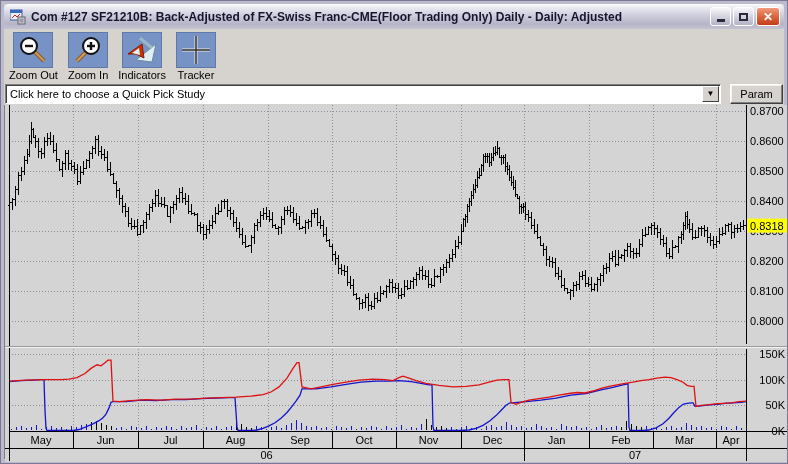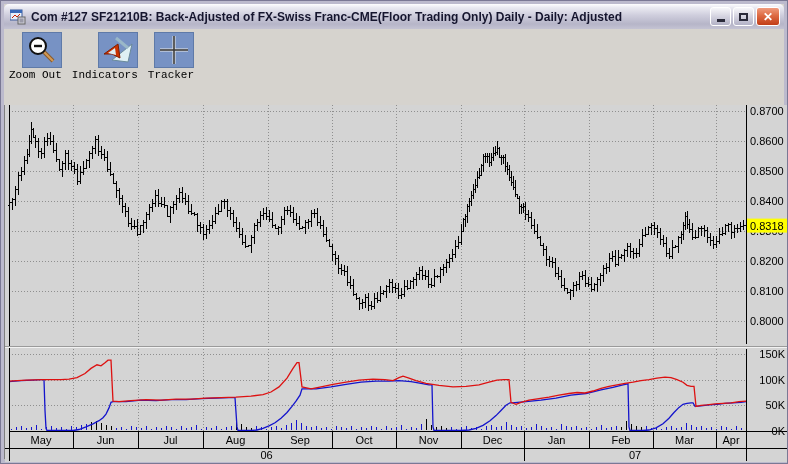--- a/index.html
+++ b/index.html
@@ -28,21 +28,21 @@
   }
   .wb .minbar{width:8px;height:3px;background:#2a2a3a;margin-top:8px;}
   .wb .maxbox{width:9px;height:8px;border:2px solid #2a2a3a;}
   .wb.close{
     width:24px;
     background:linear-gradient(180deg,#f09b7d 0%,#dd6a43 45%,#c23d17 100%);
     color:#fff;font-size:12px;font-weight:bold;line-height:1;
   }
   
   .toolbar{position:absolute;left:3px;top:28px;right:3px;height:53px;background:#d6d3ce;display:flex;align-items:flex-start;padding:2px 0 0 2px;}
-  .tbtn{display:flex;flex-direction:column;align-items:flex-end;margin-right:4px;padding:1px 3px;cursor:default;font-family:Liberation Mono, monospace;}
+  .tbtn{display:flex;flex-direction:column;align-items:center;margin-right:4px;padding:1px 3px;cursor:default;}
   .tile{width:40px;height:36px;background:#7792c4;border:1px solid #5f7aa8;display:flex;align-items:center;justify-content:center;}
   .tlabel{font-size:11px;color:#000;margin-top:1px;white-space:nowrap;}
   
   .quickrow{position:absolute;left:3px;top:81px;right:3px;height:23px;background:#d6d3ce;display:flex;align-items:center;padding:1px;}
   .combo{
     flex:0 0 auto;width:716px;height:20px;background:#fff;
     border:1px solid;border-color:#808080 #fff #fff #808080;
     box-shadow:inset 1px 1px 0 #404040;
     display:flex;align-items:center;
   }
@@ -99,20 +99,32 @@
           <line x1="16" y1="16" x2="26" y2="26" stroke="#8a5a2a" stroke-width="4"></line>
           <line x1="16" y1="16" x2="26" y2="26" stroke="#d39a55" stroke-width="2"></line>
           <circle cx="11" cy="11" r="8" fill="#fff" stroke="#111" stroke-width="2"></circle>
           <line x1="7" y1="11" x2="15" y2="11" stroke="#111" stroke-width="2.4"></line>
         </svg>
       </span>
       <span class="tlabel">Zoom Out</span>
     </div>
     <div class="tbtn">
       <span class="tile">
+        <svg width="30" height="30" viewBox="0 0 30 30">
+          <line x1="4" y1="26" x2="14" y2="16" stroke="#8a5a2a" stroke-width="4"></line>
+          <line x1="4" y1="26" x2="14" y2="16" stroke="#d39a55" stroke-width="2"></line>
+          <circle cx="18" cy="11" r="8" fill="#fff" stroke="#111" stroke-width="2"></circle>
+          <line x1="14" y1="11" x2="22" y2="11" stroke="#111" stroke-width="2.4"></line>
+          <line x1="18" y1="7" x2="18" y2="15" stroke="#111" stroke-width="2.4"></line>
+        </svg>
+      </span>
+      <span class="tlabel">Zoom In</span>
+    </div>
+    <div class="tbtn">
+      <span class="tile">
         <svg width="32" height="32" viewBox="0 0 32 32">
           <polygon points="10,26 30,10 26,28" fill="#dff0f4" stroke="#6a8a9a"></polygon>
           <polygon points="2,20 16,10 18,24 10,20" fill="#cc3300" stroke="#801d00"></polygon>
           <polygon points="6,19 13,14 14,21" fill="#dff0f4"></polygon>
           <line x1="14" y1="4" x2="26" y2="14" stroke="#9ab8c8" stroke-width="3"></line>
         </svg>
       </span>
       <span class="tlabel">Indicators</span>
     </div>
     <div class="tbtn">
@@ -121,20 +133,27 @@
           <line x1="16" y1="2" x2="16" y2="30" stroke="#e8e8e8" stroke-width="3"></line>
           <line x1="2" y1="16" x2="30" y2="16" stroke="#e8e8e8" stroke-width="3"></line>
           <line x1="16" y1="2" x2="16" y2="30" stroke="#3a3a3a" stroke-width="1.6"></line>
           <line x1="2" y1="16" x2="30" y2="16" stroke="#3a3a3a" stroke-width="1.6"></line>
         </svg>
       </span>
       <span class="tlabel">Tracker</span>
     </div>
   </div>
 
+  <div class="quickrow">
+    <div class="combo">
+      <span class="combo-text">Click here to choose a Quick Pick Study</span>
+      <span class="combo-arrow">▼</span>
+    </div>
+    <button class="param">Param</button>
+  </div>
 
   <div class="chartpanel"></div>
   <svg id="chartsvg" width="788" height="464" viewBox="0 0 788 464" style="position:absolute;left:0;top:0;pointer-events:none;">
       <rect x="4" y="104" width="782" height="357" fill="#d4d4d4"></rect>
       <rect x="8" y="104" width="737" height="239" fill="#d4d4d4" pointer-events="all"></rect>
       <rect x="8" y="348" width="737" height="82" fill="#d4d4d4" pointer-events="all"></rect>
       <path d="M8 110.5L745 110.5M8 140.5L745 140.5M8 170.5L745 170.5M8 200.5L745 200.5M8 230.5L745 230.5M8 260.5L745 260.5M8 290.5L745 290.5M8 320.5L745 320.5M8 404.5L745 404.5M8 379.5L745 379.5M8 353.5L745 353.5M72.5 104L72.5 343M72.5 348L72.5 430M137.5 104L137.5 343M137.5 348L137.5 430M202.5 104L202.5 343M202.5 348L202.5 430M267.5 104L267.5 343M267.5 348L267.5 430M331.5 104L331.5 343M331.5 348L331.5 430M395.5 104L395.5 343M395.5 348L395.5 430M460.5 104L460.5 343M460.5 348L460.5 430M523.5 104L523.5 343M523.5 348L523.5 430M588.5 104L588.5 343M588.5 348L588.5 430M652.5 104L652.5 343M652.5 348L652.5 430M715.5 104L715.5 343M715.5 348L715.5 430" stroke="#8f8f8f" stroke-width="1" stroke-dasharray="1,2" fill="none" shape-rendering="crispEdges"></path>
       <path d="M8.5 200.3L8.5 205.7M6.5 204.5L8.5 204.5M8.5 201.5L10.5 201.5M11.5 197.0L11.5 208.7M9.5 201.5L11.5 201.5M11.5 198.9L13.5 198.9M14.5 185.3L14.5 205.4M12.5 198.9L14.5 198.9M14.5 188.0L16.5 188.0M17.5 171.4L17.5 193.7M15.5 188.0L17.5 188.0M17.5 174.8L19.5 174.8M20.5 165.8L20.5 179.8M18.5 174.8L20.5 174.8M20.5 170.0L22.5 170.0M23.5 154.7L23.5 174.2M21.5 170.0L23.5 170.0M23.5 159.6L25.5 159.6M26.5 147.8L26.5 163.1M24.5 159.6L26.5 159.6M26.5 153.5L28.5 153.5M28.5 134.3L28.5 156.2M26.5 153.5L28.5 153.5M28.5 140.7L30.5 140.7M30.5 120.8L30.5 142.7M28.5 140.7L30.5 140.7M30.5 128.0L32.5 128.0M32.5 126.8L32.5 137.3M30.5 128.0L32.5 128.0M32.5 136.1L34.5 136.1M34.5 134.2L34.5 147.2M32.5 136.1L34.5 136.1M34.5 140.0L36.5 140.0M37.5 137.3L37.5 156.6M35.5 140.0L37.5 140.0M37.5 150.2L39.5 150.2M40.5 146.7L40.5 157.7M38.5 150.2L40.5 150.2M40.5 152.0L42.5 152.0M43.5 136.1L43.5 157.0M41.5 152.0L43.5 152.0M43.5 140.3L45.5 140.3M46.5 132.0L46.5 144.5M44.5 140.3L46.5 140.3M46.5 137.0L48.5 137.0M49.5 131.3L49.5 144.3M47.5 137.0L49.5 137.0M49.5 140.9L51.5 140.9M52.5 134.4L52.5 151.7M50.5 140.9L52.5 140.9M52.5 149.0L54.5 149.0M55.5 141.8L55.5 160.7M53.5 149.0L55.5 149.0M55.5 158.7L57.5 158.7M58.5 157.6L58.5 169.7M56.5 158.7L58.5 158.7M58.5 168.5L60.5 168.5M61.5 160.4L61.5 175.7M59.5 168.5L61.5 168.5M61.5 162.3L63.5 162.3M64.5 149.3L64.5 168.8M62.5 162.3L64.5 162.3M64.5 152.0L66.5 152.0M67.5 148.6L67.5 168.6M65.5 152.0L67.5 152.0M67.5 162.9L69.5 162.9M70.5 158.7L70.5 170.4M68.5 162.9L70.5 162.9M70.5 165.5L72.5 165.5M73.5 160.5L73.5 173.0M71.5 165.5L73.5 165.5M73.5 168.8L75.5 168.8M76.5 163.1L76.5 183.9M74.5 168.8L76.5 168.8M76.5 180.5L78.5 180.5M79.5 165.2L79.5 183.2M77.5 180.5L79.5 180.5M79.5 171.6L81.5 171.6M82.5 159.8L82.5 173.6M80.5 171.6L82.5 171.6M82.5 167.0L84.5 167.0M85.5 158.3L85.5 168.2M83.5 167.0L85.5 167.0M85.5 159.5L87.5 159.5M88.5 150.0L88.5 166.7M86.5 159.5L88.5 159.5M88.5 152.0L90.5 152.0M91.5 144.7L91.5 158.4M89.5 152.0L91.5 152.0M91.5 147.4L93.5 147.4M94.5 135.0L94.5 153.1M92.5 147.4L94.5 147.4M94.5 138.5L96.5 138.5M97.5 134.3L97.5 155.1M95.5 138.5L97.5 138.5M97.5 150.2L99.5 150.2M100.5 145.2L100.5 157.7M98.5 150.2L100.5 150.2M100.5 153.5L102.5 153.5M103.5 147.8L103.5 160.3M101.5 153.5L103.5 153.5M103.5 156.8L105.5 156.8M106.5 150.4L106.5 171.2M104.5 156.8L106.5 156.8M106.5 168.5L108.5 168.5M109.5 161.3L109.5 175.1M107.5 168.5L109.5 168.5M109.5 173.2L111.5 173.2M112.5 172.0L112.5 183.2M110.5 173.2L112.5 173.2M112.5 182.0L114.5 182.0M115.5 180.0L115.5 196.7M113.5 182.0L115.5 182.0M115.5 189.5L117.5 189.5M118.5 186.8L118.5 203.5M116.5 189.5L118.5 189.5M118.5 197.0L120.5 197.0M121.5 193.6L121.5 211.6M119.5 197.0L121.5 197.0M121.5 205.9L123.5 205.9M124.5 201.7L124.5 215.5M122.5 205.9L124.5 205.9M124.5 210.5L126.5 210.5M127.5 205.5L127.5 226.4M125.5 210.5L127.5 210.5M127.5 222.2L129.5 222.2M130.5 216.5L130.5 228.9M128.5 222.2L130.5 222.2M130.5 225.5L132.5 225.5M133.5 218.6L133.5 228.2M131.5 225.5L133.5 225.5M133.5 225.1L135.5 225.1M136.5 217.9L136.5 235.0M134.5 225.1L136.5 225.1M136.5 233.0L138.5 233.0M139.5 223.7L139.5 234.2M137.5 233.0L139.5 233.0M139.5 224.9L141.5 224.9M142.5 219.0L142.5 232.1M140.5 224.9L142.5 224.9M142.5 221.0L144.5 221.0M145.5 210.8L145.5 227.5M143.5 221.0L145.5 221.0M145.5 213.5L147.5 213.5M148.5 202.6L148.5 219.2M146.5 213.5L148.5 213.5M148.5 206.0L150.5 206.0M151.5 197.9L151.5 211.0M149.5 206.0L151.5 206.0M151.5 202.1L153.5 202.1M154.5 189.0L154.5 206.3M152.5 202.1L154.5 202.1M154.5 194.0L156.5 194.0M157.5 188.3L157.5 206.1M155.5 194.0L157.5 194.0M157.5 202.7L159.5 202.7M160.5 196.2L160.5 205.7M158.5 202.7L160.5 202.7M160.5 203.0L162.5 203.0M163.5 195.8L163.5 206.8M161.5 203.0L163.5 203.0M163.5 204.8L165.5 204.8M166.5 203.6L166.5 216.2M164.5 204.8L166.5 204.8M166.5 215.0L168.5 215.0M169.5 204.9L169.5 222.2M167.5 215.0L169.5 215.0M169.5 206.9L171.5 206.9M172.5 200.3L172.5 213.3M170.5 206.9L172.5 206.9M172.5 203.0L174.5 203.0M175.5 193.6L175.5 208.7M173.5 203.0L175.5 203.0M175.5 197.0L177.5 197.0M178.5 186.8L178.5 202.0M176.5 197.0L178.5 197.0M178.5 191.0L180.5 191.0M181.5 186.0L181.5 201.8M179.5 191.0L181.5 191.0M181.5 197.6L183.5 197.6M184.5 191.9L184.5 203.5M182.5 197.6L184.5 197.6M184.5 200.0L186.5 200.0M187.5 193.6L187.5 212.9M185.5 200.0L187.5 200.0M187.5 210.2L189.5 210.2M190.5 203.0L190.5 214.0M188.5 210.2L190.5 210.2M190.5 212.0L192.5 212.0M193.5 210.8L193.5 215.0M191.5 212.0L193.5 212.0M193.5 213.8L195.5 213.8M196.5 211.9L196.5 231.2M194.5 213.8L196.5 213.8M196.5 224.0L198.5 224.0M199.5 221.3L199.5 232.8M197.5 224.0L199.5 224.0M199.5 226.4L201.5 226.4M202.5 222.9L202.5 238.7M200.5 226.4L202.5 226.4M202.5 233.0L204.5 233.0M205.5 224.3L205.5 238.0M203.5 233.0L205.5 233.0M205.5 228.5L207.5 228.5M208.5 219.0L208.5 232.7M206.5 228.5L208.5 228.5M208.5 224.0L210.5 224.0M211.5 214.4L211.5 227.5M209.5 224.0L211.5 224.0M211.5 220.1L213.5 220.1M214.5 205.6L214.5 222.8M212.5 220.1L214.5 220.1M214.5 212.0L216.5 212.0M217.5 203.0L217.5 214.0M215.5 212.0L217.5 212.0M217.5 210.2L219.5 210.2M220.5 198.8L220.5 211.4M218.5 210.2L220.5 210.2M220.5 200.0L222.5 200.0M223.5 198.0L223.5 207.5M221.5 200.0L223.5 200.0M223.5 200.3L225.5 200.3M226.5 197.6L226.5 215.5M224.5 200.3L226.5 200.3M226.5 209.0L228.5 209.0M229.5 205.6L229.5 218.6M227.5 209.0L229.5 209.0M229.5 212.9L231.5 212.9M232.5 208.7L232.5 226.0M230.5 212.9L232.5 212.9M232.5 221.0L234.5 221.0M235.5 216.0L235.5 231.2M233.5 221.0L235.5 221.0M235.5 227.0L237.5 227.0M238.5 221.3L238.5 236.5M236.5 227.0L238.5 227.0M238.5 233.0L240.5 233.0M241.5 226.6L241.5 243.8M239.5 233.0L241.5 233.0M241.5 241.1L243.5 241.1M244.5 233.9L244.5 247.0M242.5 241.1L244.5 241.1M244.5 245.0L246.5 245.0M247.5 243.5L247.5 246.2M245.5 245.0L247.5 245.0M247.5 244.7L249.5 244.7M250.5 234.1L250.5 251.9M248.5 244.7L250.5 244.7M250.5 236.0L252.5 236.0M253.5 221.6L253.5 242.5M251.5 236.0L253.5 236.0M253.5 224.3L255.5 224.3M256.5 217.6L256.5 230.0M254.5 224.3L256.5 224.3M256.5 221.0L258.5 221.0M259.5 210.2L259.5 226.0M257.5 221.0L259.5 221.0M259.5 214.4L261.5 214.4M262.5 207.0L262.5 218.6M260.5 214.4L262.5 214.4M262.5 212.0L264.5 212.0M265.5 206.3L265.5 218.5M263.5 212.0L265.5 212.0M265.5 215.0L267.5 215.0M268.5 208.6L268.5 220.7M266.5 215.0L268.5 215.0M268.5 218.0L270.5 218.0M271.5 210.8L271.5 226.6M269.5 218.0L271.5 218.0M271.5 224.6L273.5 224.6M274.5 223.4L274.5 228.2M272.5 224.6L274.5 224.6M274.5 227.0L276.5 227.0M277.5 224.7L277.5 234.2M275.5 227.0L277.5 227.0M277.5 226.7L279.5 226.7M280.5 215.3L280.5 233.1M278.5 226.7L280.5 226.7M280.5 218.0L282.5 218.0M283.5 205.9L283.5 223.7M281.5 218.0L283.5 218.0M283.5 209.3L285.5 209.3M286.5 204.8L286.5 214.3M284.5 209.3L286.5 209.3M286.5 209.0L288.5 209.0M289.5 204.0L289.5 215.6M287.5 209.0L289.5 209.0M289.5 211.4L291.5 211.4M292.5 205.7L292.5 221.5M290.5 211.4L292.5 211.4M292.5 218.0L294.5 218.0M295.5 211.6L295.5 225.2M293.5 218.0L295.5 218.0M295.5 222.5L297.5 222.5M298.5 215.3L298.5 229.0M296.5 222.5L298.5 222.5M298.5 227.0L300.5 227.0M301.5 224.9L301.5 228.2M299.5 227.0L301.5 227.0M301.5 226.1L303.5 226.1M304.5 219.0L304.5 233.3M302.5 226.1L304.5 226.1M304.5 221.0L306.5 221.0M307.5 218.0L307.5 227.5M305.5 221.0L307.5 221.0M307.5 220.7L309.5 220.7M310.5 208.6L310.5 226.4M308.5 220.7L310.5 220.7M310.5 212.0L312.5 212.0M313.5 207.8L313.5 217.3M311.5 212.0L313.5 212.0M313.5 212.3L315.5 212.3M316.5 207.3L316.5 225.2M314.5 212.3L316.5 212.3M316.5 221.0L318.5 221.0M319.5 215.3L319.5 228.3M317.5 221.0L319.5 221.0M319.5 224.9L321.5 224.9M322.5 218.5L322.5 235.7M320.5 224.9L322.5 224.9M322.5 233.0L324.5 233.0M325.5 225.8L325.5 241.0M323.5 233.0L325.5 233.0M325.5 239.0L327.5 239.0M328.5 237.8L328.5 246.2M326.5 239.0L328.5 239.0M328.5 245.0L330.5 245.0M331.5 243.1L331.5 260.3M329.5 245.0L331.5 245.0M331.5 253.1L333.5 253.1M334.5 250.4L334.5 263.5M332.5 253.1L334.5 253.1M334.5 257.0L336.5 257.0M337.5 253.6L337.5 272.9M335.5 257.0L337.5 257.0M337.5 267.2L339.5 267.2M340.5 263.0L340.5 274.0M338.5 267.2L340.5 267.2M340.5 269.0L342.5 269.0M343.5 264.1L343.5 275.0M341.5 269.0L343.5 269.0M343.5 270.8L345.5 270.8M346.5 265.1L346.5 284.5M344.5 270.8L346.5 270.8M346.5 281.0L348.5 281.0M349.5 274.6L349.5 287.6M347.5 281.0L349.5 281.0M349.5 284.9L351.5 284.9M352.5 277.7L352.5 294.9M350.5 284.9L352.5 284.9M352.5 293.0L354.5 293.0M355.5 291.8L355.5 298.7M353.5 293.0L355.5 293.0M355.5 297.5L357.5 297.5M358.5 295.5L358.5 309.2M356.5 297.5L358.5 297.5M358.5 302.0L360.5 302.0M361.5 298.4L361.5 308.4M359.5 302.0L361.5 302.0M361.5 301.1L363.5 301.1M364.5 292.5L364.5 306.8M362.5 301.1L364.5 301.1M364.5 296.0L366.5 296.0M367.5 291.8L367.5 309.6M365.5 296.0L367.5 296.0M367.5 304.7L369.5 304.7M370.5 299.7L370.5 309.2M368.5 304.7L370.5 304.7M370.5 305.0L372.5 305.0M373.5 292.1L373.5 308.4M371.5 305.0L373.5 305.0M373.5 297.8L375.5 297.8M376.5 291.4L376.5 301.7M374.5 297.8L376.5 297.8M376.5 299.0L378.5 299.0M379.5 285.2L379.5 300.9M377.5 299.0L379.5 299.0M379.5 292.4L381.5 292.4M382.5 288.8L382.5 293.6M380.5 292.4L382.5 292.4M382.5 290.0L384.5 290.0M385.5 283.5L385.5 297.2M383.5 290.0L385.5 290.0M385.5 285.5L387.5 285.5M388.5 278.3L388.5 291.9M386.5 285.5L388.5 285.5M388.5 281.0L390.5 281.0M391.5 277.6L391.5 291.8M389.5 281.0L391.5 281.0M391.5 286.1L393.5 286.1M394.5 281.9L394.5 291.9M392.5 286.1L394.5 286.1M394.5 287.0L396.5 287.0M397.5 282.0L397.5 298.4M395.5 287.0L397.5 287.0M397.5 294.2L399.5 294.2M400.5 287.3L400.5 297.6M398.5 294.2L400.5 294.2M400.5 293.0L402.5 293.0M403.5 279.4L403.5 295.7M401.5 293.0L403.5 293.0M403.5 285.8L405.5 285.8M406.5 278.6L406.5 288.9M404.5 285.8L406.5 285.8M406.5 287.0L408.5 287.0M409.5 279.2L409.5 288.2M407.5 287.0L409.5 287.0M409.5 280.4L411.5 280.4M412.5 276.1L412.5 287.6M410.5 280.4L412.5 280.4M412.5 278.0L414.5 278.0M415.5 270.8L415.5 284.5M413.5 278.0L415.5 278.0M415.5 273.5L417.5 273.5M418.5 265.6L418.5 279.2M416.5 273.5L418.5 273.5M418.5 269.0L420.5 269.0M421.5 264.8L421.5 279.1M419.5 269.0L421.5 269.0M421.5 274.1L423.5 274.1M424.5 269.2L424.5 279.2M422.5 274.1L424.5 274.1M424.5 275.0L426.5 275.0M427.5 269.3L427.5 287.1M425.5 275.0L427.5 275.0M427.5 283.7L429.5 283.7M430.5 277.2L430.5 286.7M428.5 283.7L430.5 283.7M430.5 284.0L432.5 284.0M433.5 268.1L433.5 285.9M431.5 284.0L433.5 284.0M433.5 275.3L435.5 275.3M436.5 273.8L436.5 276.5M434.5 275.3L436.5 275.3M436.5 275.0L438.5 275.0M439.5 266.4L439.5 282.2M437.5 275.0L439.5 275.0M439.5 268.4L441.5 268.4M442.5 263.3L442.5 274.8M440.5 268.4L442.5 268.4M442.5 266.0L444.5 266.0M445.5 258.1L445.5 271.7M443.5 266.0L445.5 266.0M445.5 261.5L447.5 261.5M448.5 252.8L448.5 266.5M446.5 261.5L448.5 261.5M448.5 257.0L450.5 257.0M451.5 248.2L451.5 261.2M449.5 257.0L451.5 257.0M451.5 253.1L453.5 253.1M454.5 239.3L454.5 256.6M452.5 253.1L454.5 253.1M454.5 245.0L456.5 245.0M457.5 235.3L457.5 247.7M455.5 245.0L457.5 245.0M457.5 241.7L459.5 241.7M460.5 222.8L460.5 243.7M458.5 241.7L460.5 241.7M460.5 230.0L462.5 230.0M462.5 217.1L462.5 231.2M460.5 230.0L462.5 230.0M462.5 218.3L464.5 218.3M464.5 213.0L464.5 225.5M462.5 218.3L464.5 218.3M464.5 215.0L466.5 215.0M466.5 202.7L466.5 221.5M464.5 215.0L466.5 215.0M466.5 205.4L468.5 205.4M468.5 196.6L468.5 211.1M466.5 205.4L468.5 205.4M468.5 200.0L470.5 200.0M470.5 189.8L470.5 205.0M468.5 200.0L470.5 200.0M470.5 194.0L472.5 194.0M472.5 183.0L472.5 198.2M470.5 194.0L472.5 194.0M472.5 188.0L474.5 188.0M474.5 178.4L474.5 191.5M472.5 188.0L474.5 188.0M474.5 184.1L476.5 184.1M476.5 169.6L476.5 186.8M474.5 184.1L476.5 184.1M476.5 176.0L478.5 176.0M478.5 167.0L478.5 178.0M476.5 176.0L478.5 176.0M478.5 174.2L480.5 174.2M480.5 162.8L480.5 175.4M478.5 174.2L480.5 174.2M480.5 164.0L482.5 164.0M482.5 153.4L482.5 171.2M480.5 164.0L482.5 164.0M482.5 155.3L484.5 155.3M484.5 152.3L484.5 161.8M482.5 155.3L484.5 155.3M484.5 155.0L486.5 155.0M486.5 151.6L486.5 161.6M484.5 155.0L486.5 155.0M486.5 155.9L488.5 155.9M488.5 151.7L488.5 166.0M486.5 155.9L488.5 155.9M488.5 161.0L490.5 161.0M490.5 151.5L490.5 165.2M488.5 161.0L490.5 161.0M490.5 156.5L492.5 156.5M492.5 146.3L492.5 159.9M490.5 156.5L492.5 156.5M492.5 152.0L494.5 152.0M494.5 145.4L494.5 154.7M492.5 152.0L494.5 152.0M494.5 151.9L496.5 151.9M496.5 140.3L496.5 153.8M494.5 151.9L496.5 151.9M496.5 147.5L498.5 147.5M498.5 146.3L498.5 157.4M496.5 147.5L498.5 147.5M498.5 156.2L500.5 156.2M500.5 154.2L500.5 163.7M498.5 156.2L500.5 156.2M500.5 156.5L502.5 156.5M502.5 153.8L502.5 163.3M500.5 156.5L502.5 156.5M502.5 156.8L504.5 156.8M504.5 153.4L504.5 171.2M502.5 156.8L504.5 156.8M504.5 165.5L506.5 165.5M506.5 161.3L506.5 173.6M504.5 165.5L506.5 165.5M506.5 168.6L508.5 168.6M508.5 163.7L508.5 180.2M506.5 168.6L508.5 168.6M508.5 176.0L510.5 176.0M510.5 170.3L510.5 184.7M508.5 176.0L510.5 176.0M510.5 181.3L512.5 181.3M512.5 174.8L512.5 189.2M510.5 181.3L512.5 181.3M512.5 186.5L514.5 186.5M514.5 179.3L514.5 195.8M512.5 186.5L514.5 186.5M514.5 193.9L516.5 193.9M516.5 192.7L516.5 198.2M514.5 193.9L516.5 193.9M516.5 197.0L518.5 197.0M518.5 195.0L518.5 212.9M516.5 197.0L518.5 197.0M518.5 205.7L520.5 205.7M520.5 203.0L520.5 212.5M518.5 205.7L520.5 205.7M520.5 206.0L522.5 206.0M522.5 202.1L522.5 211.7M520.5 206.0L522.5 206.0M522.5 205.6L524.5 205.6M524.5 201.4L524.5 218.5M522.5 205.6L524.5 205.6M524.5 213.5L526.5 213.5M527.5 208.5L527.5 220.8M525.5 213.5L527.5 213.5M527.5 216.6L529.5 216.6M530.5 210.9L530.5 227.5M528.5 216.6L530.5 216.6M530.5 224.0L532.5 224.0M533.5 217.6L533.5 232.7M531.5 224.0L533.5 224.0M533.5 230.0L535.5 230.0M536.5 222.8L536.5 238.0M534.5 230.0L536.5 230.0M536.5 236.0L538.5 236.0M539.5 234.8L539.5 245.3M537.5 236.0L539.5 236.0M539.5 244.1L541.5 244.1M542.5 242.2L542.5 255.2M540.5 244.1L542.5 244.1M542.5 248.0L544.5 248.0M545.5 245.3L545.5 264.6M543.5 248.0L545.5 248.0M545.5 258.2L547.5 258.2M548.5 254.8L548.5 265.7M546.5 258.2L548.5 258.2M548.5 260.0L550.5 260.0M551.5 255.8L551.5 266.8M549.5 260.0L551.5 260.0M551.5 261.8L553.5 261.8M554.5 256.9L554.5 276.2M552.5 261.8L554.5 261.8M554.5 272.0L556.5 272.0M557.5 266.3L557.5 279.3M555.5 272.0L557.5 272.0M557.5 275.9L559.5 275.9M560.5 269.4L560.5 286.7M558.5 275.9L560.5 275.9M560.5 284.0L562.5 284.0M563.5 276.8L563.5 289.7M561.5 284.0L563.5 284.0M563.5 287.7L565.5 287.7M566.5 286.5L566.5 292.7M564.5 287.7L566.5 287.7M566.5 291.5L568.5 291.5M569.5 287.9L569.5 298.7M567.5 291.5L569.5 291.5M569.5 289.8L571.5 289.8M572.5 281.3L572.5 296.3M570.5 289.8L572.5 289.8M572.5 284.0L574.5 284.0M575.5 280.2L575.5 289.7M573.5 284.0L575.5 284.0M575.5 283.7L577.5 283.7M578.5 270.8L578.5 288.6M576.5 283.7L578.5 283.7M578.5 275.0L580.5 275.0M581.5 269.6L581.5 279.2M579.5 275.0L581.5 275.0M581.5 274.6L583.5 274.6M584.5 268.9L584.5 285.9M582.5 274.6L584.5 274.6M584.5 282.5L586.5 282.5M587.5 276.1L587.5 286.1M585.5 282.5L587.5 282.5M587.5 283.4L589.5 283.4M590.5 276.2L590.5 290.5M588.5 283.4L590.5 283.4M590.5 288.5L592.5 288.5M593.5 282.1L593.5 289.7M591.5 288.5L593.5 288.5M593.5 283.3L595.5 283.3M596.5 276.1L596.5 290.5M594.5 283.3L596.5 283.3M596.5 278.0L598.5 278.0M599.5 272.2L599.5 284.5M597.5 278.0L599.5 278.0M599.5 274.9L601.5 274.9M602.5 264.1L602.5 280.6M600.5 274.9L602.5 274.9M602.5 267.5L604.5 267.5M605.5 262.2L605.5 272.5M603.5 267.5L605.5 267.5M605.5 266.4L607.5 266.4M608.5 252.1L608.5 270.6M606.5 266.4L608.5 266.4M608.5 257.0L610.5 257.0M611.5 250.1L611.5 260.5M609.5 257.0L611.5 257.0M611.5 255.8L613.5 255.8M614.5 249.4L614.5 265.7M612.5 255.8L614.5 255.8M614.5 263.0L616.5 263.0M617.5 249.2L617.5 265.0M615.5 263.0L617.5 263.0M617.5 256.4L619.5 256.4M620.5 252.8L620.5 257.6M618.5 256.4L620.5 256.4M620.5 254.0L622.5 254.0M623.5 247.6L623.5 261.2M621.5 254.0L623.5 254.0M623.5 249.5L625.5 249.5M626.5 242.3L626.5 256.0M624.5 249.5L626.5 249.5M626.5 245.0L628.5 245.0M629.5 241.6L629.5 256.6M627.5 245.0L629.5 245.0M629.5 250.9L631.5 250.9M632.5 246.7L632.5 257.5M630.5 250.9L632.5 250.9M632.5 252.5L634.5 252.5M635.5 247.2L635.5 256.7M633.5 252.5L635.5 252.5M635.5 252.2L637.5 252.2M638.5 237.8L638.5 255.6M636.5 252.2L638.5 252.2M638.5 243.5L640.5 243.5M641.5 227.6L641.5 246.2M639.5 243.5L641.5 243.5M641.5 234.1L643.5 234.1M644.5 225.8L644.5 236.0M642.5 234.1L644.5 234.1M644.5 233.0L646.5 233.0M647.5 225.2L647.5 234.2M645.5 233.0L647.5 233.0M647.5 226.4L649.5 226.4M650.5 222.0L650.5 233.6M648.5 226.4L650.5 226.4M650.5 224.0L652.5 224.0M653.5 221.3L653.5 234.2M651.5 224.0L653.5 224.0M653.5 227.8L655.5 227.8M656.5 224.3L656.5 237.2M654.5 227.8L656.5 227.8M656.5 231.5L658.5 231.5M659.5 227.3L659.5 243.8M657.5 231.5L659.5 231.5M659.5 238.9L661.5 238.9M662.5 233.9L662.5 246.2M660.5 238.9L662.5 238.9M662.5 242.0L664.5 242.0M665.5 236.3L665.5 256.4M663.5 242.0L665.5 242.0M665.5 252.9L667.5 252.9M668.5 246.5L668.5 258.2M666.5 252.9L668.5 252.9M668.5 255.5L670.5 255.5M671.5 238.9L671.5 257.5M669.5 255.5L671.5 255.5M671.5 246.1L673.5 246.1M674.5 243.8L674.5 247.2M672.5 246.1L674.5 246.1M674.5 245.0L676.5 245.0M677.5 234.9L677.5 252.2M675.5 245.0L677.5 245.0M677.5 236.9L679.5 236.9M680.5 230.3L680.5 243.3M678.5 236.9L680.5 236.9M680.5 233.0L682.5 233.0M682.5 220.6L682.5 238.7M680.5 233.0L682.5 233.0M682.5 224.0L684.5 224.0M684.5 210.8L684.5 229.0M682.5 224.0L684.5 224.0M684.5 215.0L686.5 215.0M686.5 210.0L686.5 228.0M684.5 215.0L686.5 215.0M686.5 223.9L688.5 223.9M688.5 218.2L688.5 231.9M686.5 223.9L688.5 223.9M688.5 228.5L690.5 228.5M691.5 222.0L691.5 239.1M689.5 228.5L691.5 228.5M691.5 236.4L693.5 236.4M694.5 228.8L694.5 238.4M692.5 236.4L694.5 236.4M694.5 236.0L696.5 236.0M697.5 226.1L697.5 237.2M695.5 236.0L697.5 236.0M697.5 227.3L699.5 227.3M700.5 225.0L700.5 234.5M698.5 227.3L700.5 227.3M700.5 227.0L702.5 227.0M703.5 224.3L703.5 235.9M701.5 227.0L703.5 227.0M703.5 229.4L705.5 229.4M706.5 226.0L706.5 241.7M704.5 229.4L706.5 229.4M706.5 236.0L708.5 236.0M709.5 231.8L709.5 244.7M707.5 236.0L709.5 236.0M709.5 239.8L711.5 239.8M712.5 234.8L712.5 247.7M710.5 239.8L712.5 239.8M712.5 243.5L714.5 243.5M715.5 234.6L715.5 246.9M713.5 243.5L715.5 243.5M715.5 240.3L717.5 240.3M718.5 226.6L718.5 243.1M716.5 240.3L718.5 240.3M718.5 233.0L720.5 233.0M721.5 225.5L721.5 235.0M719.5 233.0L721.5 233.0M721.5 232.7L723.5 232.7M724.5 222.8L724.5 233.9M722.5 232.7L724.5 232.7M724.5 224.0L726.5 224.0M727.5 221.6L727.5 231.2M725.5 224.0L727.5 224.0M727.5 223.6L729.5 223.6M730.5 220.9L730.5 237.9M728.5 223.6L730.5 223.6M730.5 231.5L732.5 231.5M733.5 223.7L733.5 237.2M731.5 231.5L733.5 231.5M733.5 227.2L735.5 227.2M736.5 222.8L736.5 232.1M734.5 227.2L736.5 227.2M736.5 227.0L738.5 227.0M739.5 220.9L739.5 231.2M737.5 227.0L739.5 227.0M739.5 225.8L741.5 225.8M742.5 218.9L742.5 229.3M740.5 225.8L742.5 225.8M742.5 224.6L744.5 224.6" stroke="#000000" stroke-width="1" fill="none" shape-rendering="crispEdges"></path>
       <path d="M10.5 429L10.5 427.5M15.5 429L15.5 426.4M20.5 429L20.5 424.9M25.5 429L25.5 426.9M30.5 429L30.5 425.9M35.5 429L35.5 424.4M40.5 429L40.5 427.5M45.5 429L45.5 426.4M50.5 429L50.5 425.4M55.5 429L55.5 426.9M60.5 429L60.5 425.9M65.5 429L65.5 427.5M70.5 429L70.5 424.9M75.5 429L75.5 426.4M80.5 429L80.5 423.9M85.5 429L85.5 422.8M115.5 429L115.5 426.9M120.5 429L120.5 425.9M125.5 429L125.5 427.5M130.5 429L130.5 424.9M135.5 429L135.5 426.4M140.5 429L140.5 426.9M145.5 429L145.5 425.4M150.5 429L150.5 427.5M155.5 429L155.5 425.9M160.5 429L160.5 426.9M165.5 429L165.5 424.9M170.5 429L170.5 426.4M175.5 429L175.5 427.5M180.5 429L180.5 425.4M185.5 429L185.5 426.9M190.5 429L190.5 425.9M195.5 429L195.5 424.4M200.5 429L200.5 427.5M205.5 429L205.5 426.4M210.5 429L210.5 426.9M215.5 429L215.5 425.4M220.5 429L220.5 427.5M225.5 429L225.5 426.4M230.5 429L230.5 424.9M255.5 429L255.5 425.4M260.5 429L260.5 426.4M265.5 429L265.5 427.5M270.5 429L270.5 425.9M275.5 429L275.5 424.9M280.5 429L280.5 426.9M285.5 429L285.5 423.9M290.5 429L290.5 421.8M295.5 429L295.5 418.7M300.5 429L300.5 421.8M305.5 429L305.5 424.9M310.5 429L310.5 426.4M315.5 429L315.5 425.4M320.5 429L320.5 426.9M325.5 429L325.5 425.9M330.5 429L330.5 427.5M335.5 429L335.5 424.9M340.5 429L340.5 426.4M345.5 429L345.5 426.9M350.5 429L350.5 425.4M355.5 429L355.5 427.5M360.5 429L360.5 425.9M365.5 429L365.5 426.9M370.5 429L370.5 424.9M375.5 429L375.5 426.4M380.5 429L380.5 427.5M385.5 429L385.5 425.4M390.5 429L390.5 426.9M395.5 429L395.5 425.9M400.5 429L400.5 424.4M405.5 429L405.5 427.5M410.5 429L410.5 426.4M415.5 429L415.5 426.9M420.5 429L420.5 422.8M450.5 429L450.5 425.9M455.5 429L455.5 427.5M460.5 429L460.5 426.4M465.5 429L465.5 424.9M470.5 429L470.5 426.9M475.5 429L475.5 425.9M480.5 429L480.5 427.5M485.5 429L485.5 425.4M490.5 429L490.5 423.9M495.5 429L495.5 426.4M500.5 429L500.5 424.9M505.5 429L505.5 421.3M510.5 429L510.5 424.4M515.5 429L515.5 426.4M520.5 429L520.5 425.4M525.5 429L525.5 426.9M530.5 429L530.5 425.9M535.5 429L535.5 422.8M540.5 429L540.5 424.9M545.5 429L545.5 426.9M550.5 429L550.5 425.9M555.5 429L555.5 427.5M560.5 429L560.5 422.8M565.5 429L565.5 425.4M570.5 429L570.5 426.4M575.5 429L575.5 424.9M580.5 429L580.5 426.9M585.5 429L585.5 425.9M590.5 429L590.5 427.5M595.5 429L595.5 426.4M600.5 429L600.5 424.4M605.5 429L605.5 426.9M610.5 429L610.5 425.9M615.5 429L615.5 424.9M645.5 429L645.5 425.4M650.5 429L650.5 426.9M655.5 429L655.5 425.9M660.5 429L660.5 427.5M665.5 429L665.5 426.4M670.5 429L670.5 424.9M675.5 429L675.5 426.9M680.5 429L680.5 425.9M685.5 429L685.5 421.8M690.5 429L690.5 424.4M695.5 429L695.5 426.4M700.5 429L700.5 425.4M705.5 429L705.5 426.9M710.5 429L710.5 425.9M715.5 429L715.5 427.5M720.5 429L720.5 424.9M725.5 429L725.5 426.4M730.5 429L730.5 427.5M735.5 429L735.5 425.4M740.5 429L740.5 426.9" stroke="#1414cc" stroke-width="1" fill="none" shape-rendering="crispEdges"></path>
       <path d="M90.5 429L90.5 421.3M95.5 429L95.5 419.8M100.5 429L100.5 421.8M105.5 429L105.5 423.9M110.5 429L110.5 425.4M235.5 429L235.5 420.8M240.5 429L240.5 422.8M245.5 429L245.5 425.9M250.5 429L250.5 426.9M425.5 429L425.5 417.7M430.5 429L430.5 424.4M435.5 429L435.5 426.4M440.5 429L440.5 425.4M445.5 429L445.5 426.9M620.5 429L620.5 426.4M625.5 429L625.5 419.8M630.5 429L630.5 422.8M635.5 429L635.5 424.9M640.5 429L640.5 426.4" stroke="#000000" stroke-width="1" fill="none" shape-rendering="crispEdges"></path>

